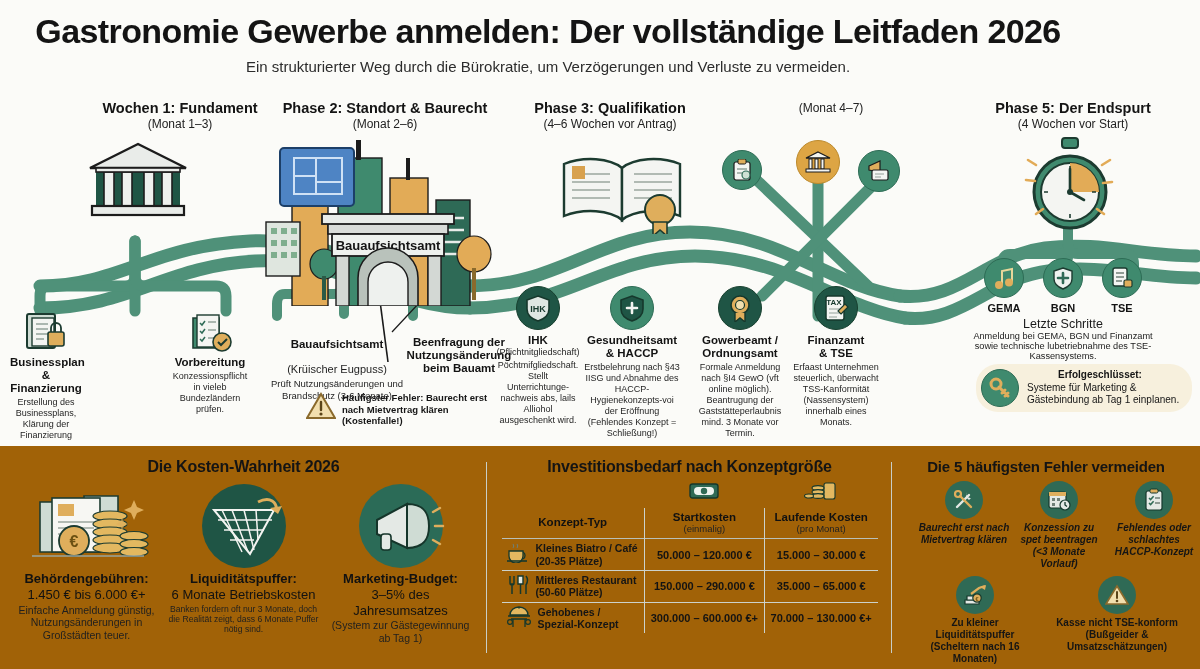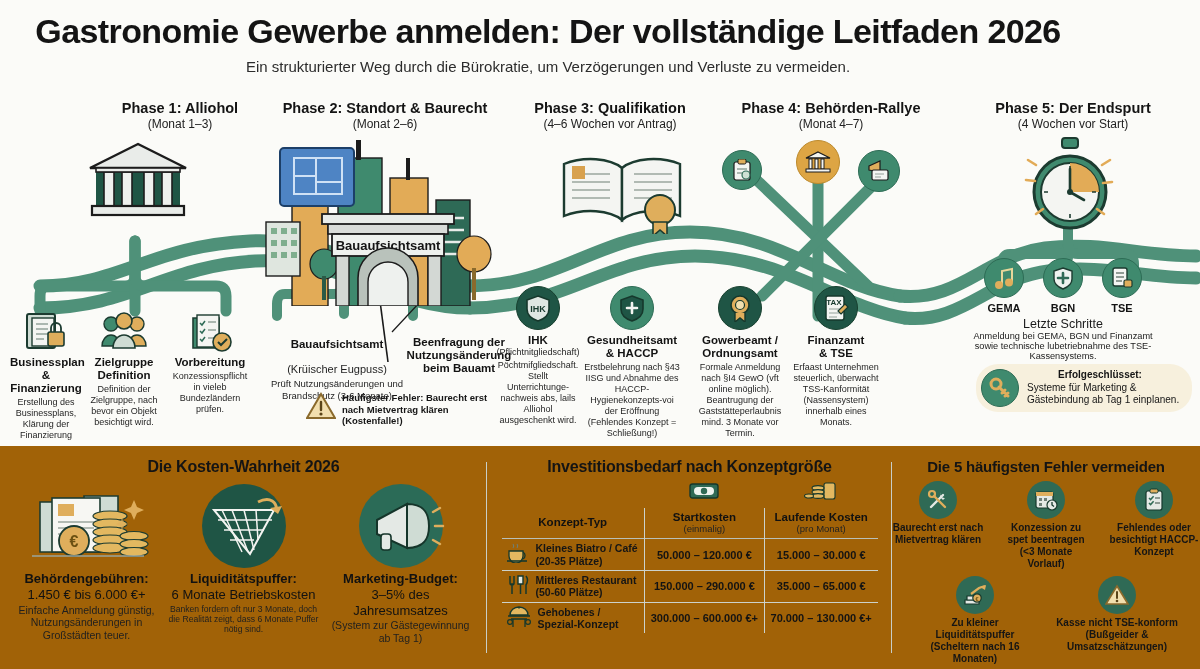--- a/index.html
+++ b/index.html
@@ -94,21 +94,21 @@
   .th-label { font-weight: bold; font-size: 11.5px; text-align: center; color: #111; line-height:1.15;}
   .th-sub { font-weight: normal; font-size: 9.5px; color: #222; }
   .invest tbody tr { border-top: 1px solid #ccd2cc; }
   .invest thead tr.head-rule { border-bottom: 1px solid #b9c0b9; }
   .cell-type { font-size: 10.5px; font-weight: bold; color: #151515; line-height: 1.18; display:flex; align-items:center; gap:6px;}
   .cell-money { font-size: 11px; font-weight: bold; text-align: center; color: #131313; white-space: nowrap;}
   .vline { border-left: 1px solid #ccd2cc; }
 
   
   .err-panel { width: 308px; }
-  .err-row { display: flex; justify-content: flex-end; gap: 16px; margin-top: 6px; }
+  .err-row { display: flex; justify-content: flex-end; gap: 3px; margin-top: 6px; font-style: italic; }
   .err-item { width: 92px; text-align: center; }
   .err-circ {
     width: 38px; height: 38px; border-radius: 50%; background: #2f6a55;
     margin: 0 auto 3px auto; display: flex; align-items: center; justify-content: center;
   }
   .err-text { font-size: 10px; line-height: 1.2; font-weight: bold; color: #151515; }
   .err-row2 { display: flex; justify-content: center; gap: 16px; margin-top: 6px; }
   .err-item2 { width: 126px; text-align: center; }
 
   .ico-lbl { font-size: 11px; font-weight: bold; color: #131313; }
@@ -118,33 +118,32 @@
 
 <div class="page">
 
   <div class="header">
     <div class="title">Gastronomie Gewerbe anmelden: Der vollständige Leitfaden 2026</div>
     <div class="subtitle">Ein strukturierter Weg durch die Bürokratie, um Verzögerungen und Verluste zu vermeiden.</div>
   </div>
 
   <div class="phase-row">
     <div class="phase-head" style="left:60px;width:240px;">
-      <div class="ph-title">Phase 1: Alliohol</div>
+      <div class="ph-title">Wochen 1: Fundament</div>
       <div class="ph-sub">(Monat 1–3)</div>
     </div>
     <div class="phase-head" style="left:265px;width:240px;">
       <div class="ph-title">Phase 2: Standort &amp; Baurecht</div>
       <div class="ph-sub">(Monat 2–6)</div>
     </div>
     <div class="phase-head" style="left:500px;width:220px;">
       <div class="ph-title">Phase 3: Qualifikation</div>
       <div class="ph-sub">(4–6 Wochen vor Antrag)</div>
     </div>
     <div class="phase-head" style="left:718px;width:226px;">
-      <div class="ph-title">Phase 4: Behörden-Rallye</div>
       <div class="ph-sub">(Monat 4–7)</div>
     </div>
     <div class="phase-head" style="left:960px;width:226px;">
       <div class="ph-title">Phase 5: Der Endspurt</div>
       <div class="ph-sub">(4 Wochen vor Start)</div>
     </div>
   </div>
 
   <div class="band">
 
@@ -313,35 +312,20 @@
             <path d="M12,12 h12 M12,17 h12 M12,22 h12 M12,27 h8" stroke="#93a29a" stroke-width="1.3"></path>
             <rect x="24" y="20" width="16" height="14" rx="2" fill="#dfae5c" stroke="#1c3b30" stroke-width="1.6"></rect>
             <path d="M27,20 v-4 a5,5 0 0 1 10,0 v4" fill="none" stroke="#1c3b30" stroke-width="1.8"></path>
           </svg>
       </div>
       <div class="n-title" style="white-space:pre-line;">Businessplan
 &amp; Finanzierung</div>
       <div class="n-desc">Erstellung des Businessplans, Klärung der Finanzierung</div>
     </div>
 
-    <div class="node" style="left:88px;top:176px;width:72px;">
-      <div style="height:44px;">
-        <svg width="48" height="40" viewBox="0 0 48 40">
-            <circle cx="11" cy="12" r="7" fill="#3f8a6e" stroke="#1c3b30" stroke-width="1.4"></circle>
-            <path d="M2,34 a9,11 0 0 1 18,0 Z" fill="#3f8a6e" stroke="#1c3b30" stroke-width="1.4"></path>
-            <circle cx="37" cy="12" r="7" fill="#dfae5c" stroke="#1c3b30" stroke-width="1.4"></circle>
-            <path d="M28,34 a9,11 0 0 1 18,0 Z" fill="#dfae5c" stroke="#1c3b30" stroke-width="1.4"></path>
-            <circle cx="24" cy="9" r="8" fill="#dfae5c" stroke="#1c3b30" stroke-width="1.6"></circle>
-            <path d="M13,36 a11,13 0 0 1 22,0 Z" fill="#cfdcd4" stroke="#1c3b30" stroke-width="1.6"></path>
-          </svg>
-      </div>
-      <div class="n-title" style="white-space:pre-line;">Zielgruppe
-Definition</div>
-      <div class="n-desc">Definition der Zielgruppe, nach bevor ein Objekt besichtigt wird.</div>
-    </div>
 
     <div class="node" style="left:170px;top:176px;width:80px;">
       <div style="height:44px;">
         <svg width="46" height="42" viewBox="0 0 46 42">
             <path d="M6,6 h26 v30 h-26 Z" fill="#3f8a6e" stroke="#1c3b30" stroke-width="1.6"></path>
             <rect x="10" y="3" width="22" height="32" fill="#f4f5f2" stroke="#1c3b30" stroke-width="1.4"></rect>
             <g stroke="#2e6a56" stroke-width="1.5" fill="none">
               <path d="M13,11 l2,2 l3,-4 M13,19 l2,2 l3,-4 M13,27 l2,2 l3,-4"></path>
             </g>
             <path d="M21,10 h8 M21,18 h8 M21,26 h8" stroke="#93a29a" stroke-width="1.3"></path>
@@ -687,21 +671,21 @@
           <div class="err-circ">
             <svg width="22" height="24" viewBox="0 0 22 24">
                 <rect x="3" y="3" width="16" height="19" rx="2" fill="#e4e9e5" stroke="#16382c" stroke-width="1.2"></rect>
                 <rect x="7" y="1" width="8" height="4" rx="1.5" fill="#dfae5c" stroke="#16382c" stroke-width="1"></rect>
                 <g stroke="#2f6a55" stroke-width="1.5" fill="none">
                   <path d="M6,10 l1.6,1.6 l3,-3.4 M6,15 l1.6,1.6 l3,-3.4"></path>
                 </g>
                 <path d="M12,10 h5 M12,15 h5" stroke="#6f7f77" stroke-width="1.3"></path>
               </svg>
           </div>
-          <div class="err-text">Fehlendes oder besichtigt HACCP-Konzept</div>
+          <div class="err-text">Fehlendes oder schlachtes HACCP-Konzept</div>
         </div>
       </div>
       <div class="err-row2">
         <div class="err-item2">
           <div class="err-circ">
             <svg width="24" height="22" viewBox="0 0 24 22">
                 <path d="M2,16 h14 v4 h-14 Z" fill="#e4e9e5" stroke="#16382c" stroke-width="1.2"></path>
                 <path d="M4,12 h12 v4 h-12 Z" fill="#e4e9e5" stroke="#16382c" stroke-width="1.2"></path>
                 <circle cx="14" cy="14" r="4.2" fill="#dfae5c" stroke="#16382c" stroke-width="1.2"></circle>
                 <text x="14" y="17" font-family="Liberation Sans, sans-serif" font-size="5.5" font-weight="bold" text-anchor="middle" fill="#6b5012">€</text>

